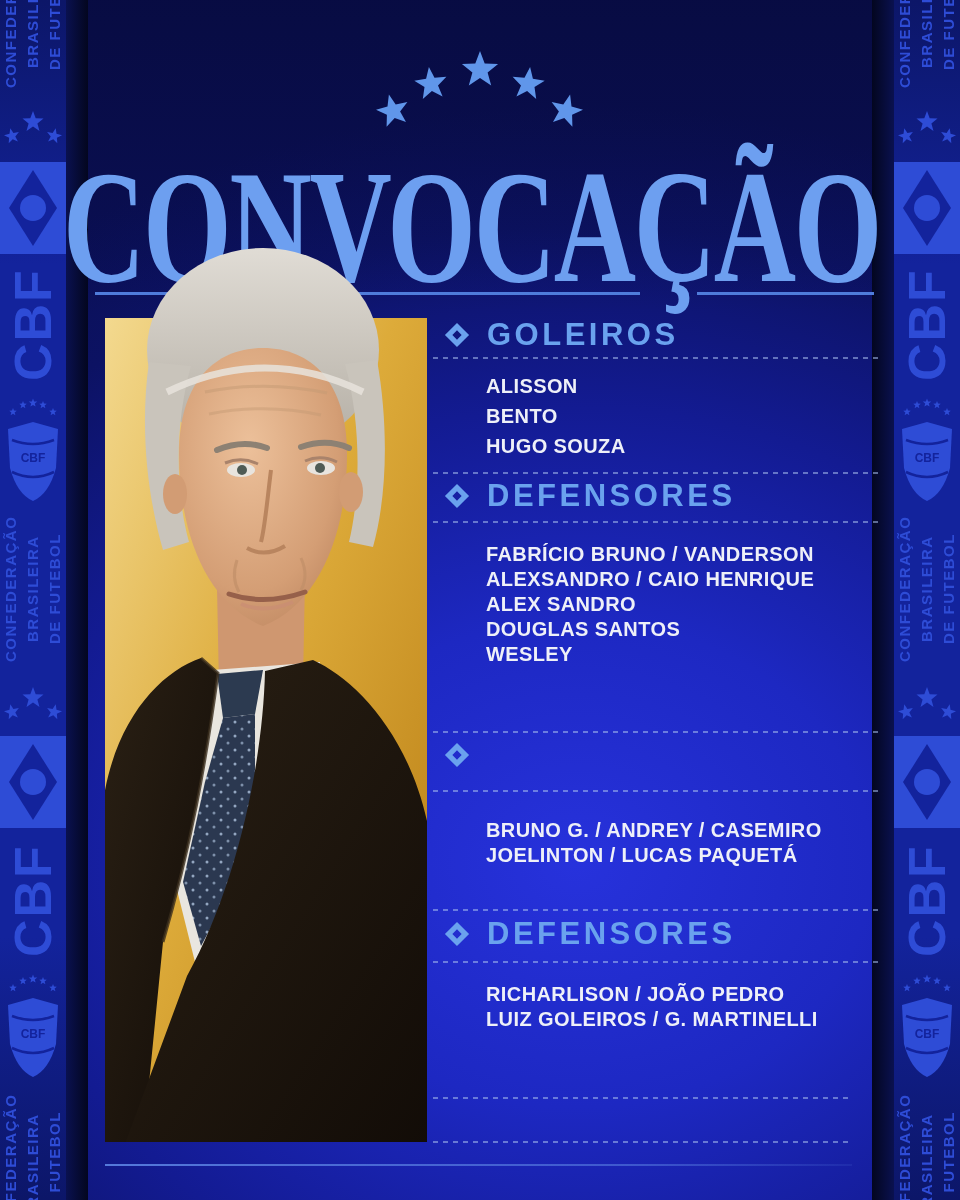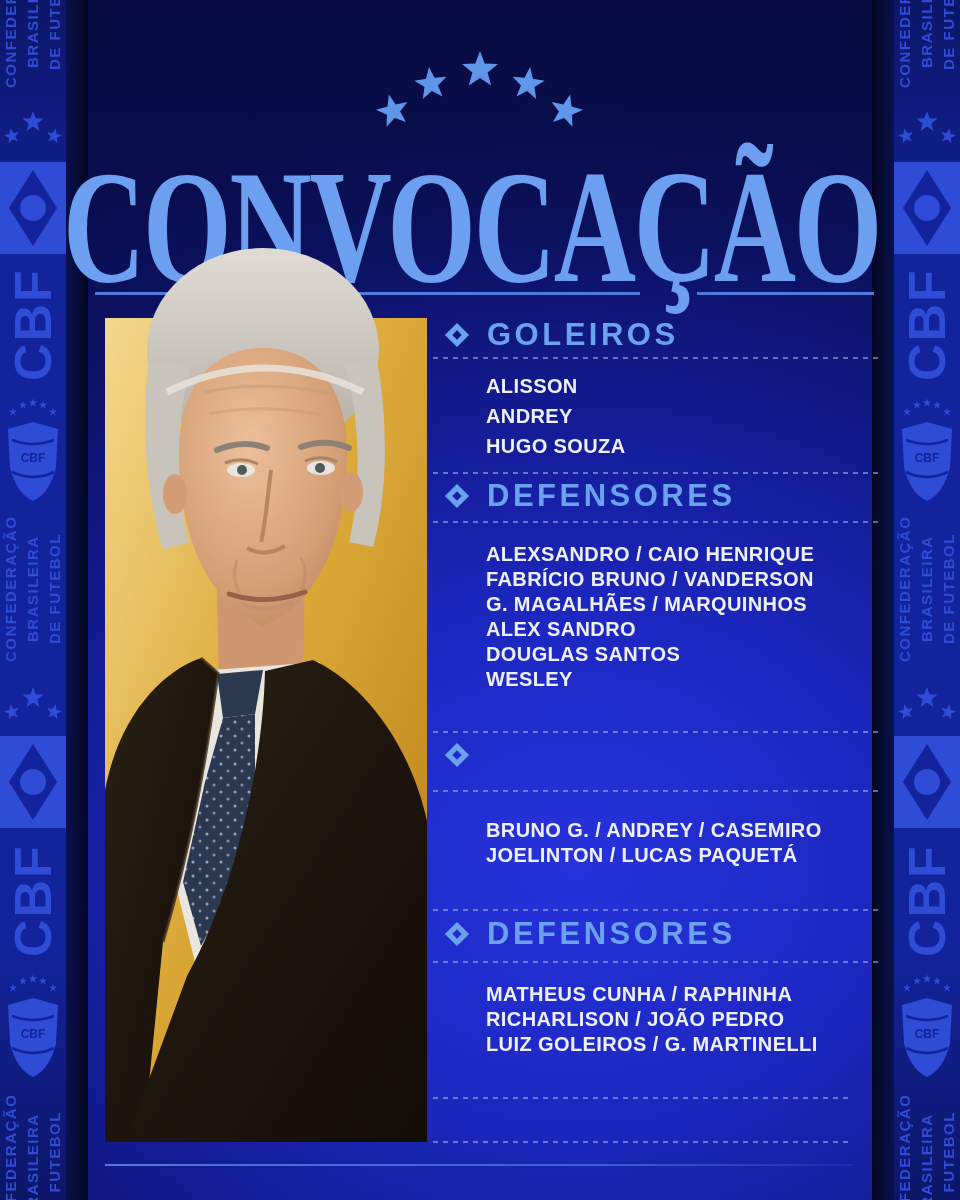--- a/index.html
+++ b/index.html
@@ -267,36 +267,35 @@
 
   <div class="sec-header" style="top:320px">
     <svg width="26" height="26" viewBox="0 0 28 28">
       <path d="M14,1 27,14 14,27 1,14 Z M14,9 19,14 14,19 9,14 Z" fill="#6aa2ee" fill-rule="evenodd"></path>
       </svg>
     <span class="label">GOLEIROS</span>
   </div>
   <div class="dotted" style="top:357px;width:445px"></div>
   <div class="players wide" style="top:371px">
       <div class="player">ALISSON</div>
-      <div class="player">ANDREY</div>
+      <div class="player">BENTO</div>
       <div class="player">HUGO SOUZA</div>
     </div>
 
   <div class="dotted" style="top:472px;width:445px"></div>
   <div class="sec-header" style="top:481px">
     <svg width="26" height="26" viewBox="0 0 28 28">
       <path d="M14,1 27,14 14,27 1,14 Z M14,9 19,14 14,19 9,14 Z" fill="#6aa2ee" fill-rule="evenodd"></path>
       </svg>
     <span class="label">DEFENSORES</span>
   </div>
   <div class="dotted" style="top:521px;width:445px"></div>
   <div class="players" style="top:542px">
+      <div class="player">FABRÍCIO BRUNO / VANDERSON</div>
       <div class="player">ALEXSANDRO / CAIO HENRIQUE</div>
-      <div class="player">FABRÍCIO BRUNO / VANDERSON</div>
-      <div class="player">G. MAGALHÃES / MARQUINHOS</div>
       <div class="player">ALEX SANDRO</div>
       <div class="player">DOUGLAS SANTOS</div>
       <div class="player">WESLEY</div>
     </div>
 
   <div class="dotted" style="top:731px;width:445px"></div>
   <div class="sec-header" style="top:740px">
     <svg width="26" height="26" viewBox="0 0 28 28">
       <path d="M14,1 27,14 14,27 1,14 Z M14,9 19,14 14,19 9,14 Z" fill="#6aa2ee" fill-rule="evenodd"></path>
       </svg>
@@ -309,21 +308,20 @@
 
   <div class="dotted" style="top:909px;width:445px"></div>
   <div class="sec-header" style="top:919px">
     <svg width="26" height="26" viewBox="0 0 28 28">
       <path d="M14,1 27,14 14,27 1,14 Z M14,9 19,14 14,19 9,14 Z" fill="#6aa2ee" fill-rule="evenodd"></path>
       </svg>
     <span class="label">DEFENSORES</span>
   </div>
   <div class="dotted" style="top:961px;width:445px"></div>
   <div class="players" style="top:982px">
-      <div class="player">MATHEUS CUNHA / RAPHINHA</div>
       <div class="player">RICHARLISON / JOÃO PEDRO</div>
       <div class="player">LUIZ GOLEIROS / G. MARTINELLI</div>
     </div>
 
   <div class="dotted" style="top:1097px;width:418px"></div>
   <div class="dotted" style="top:1141px;width:418px"></div>
   <div class="bottomline"></div>
 
 </div>
 

